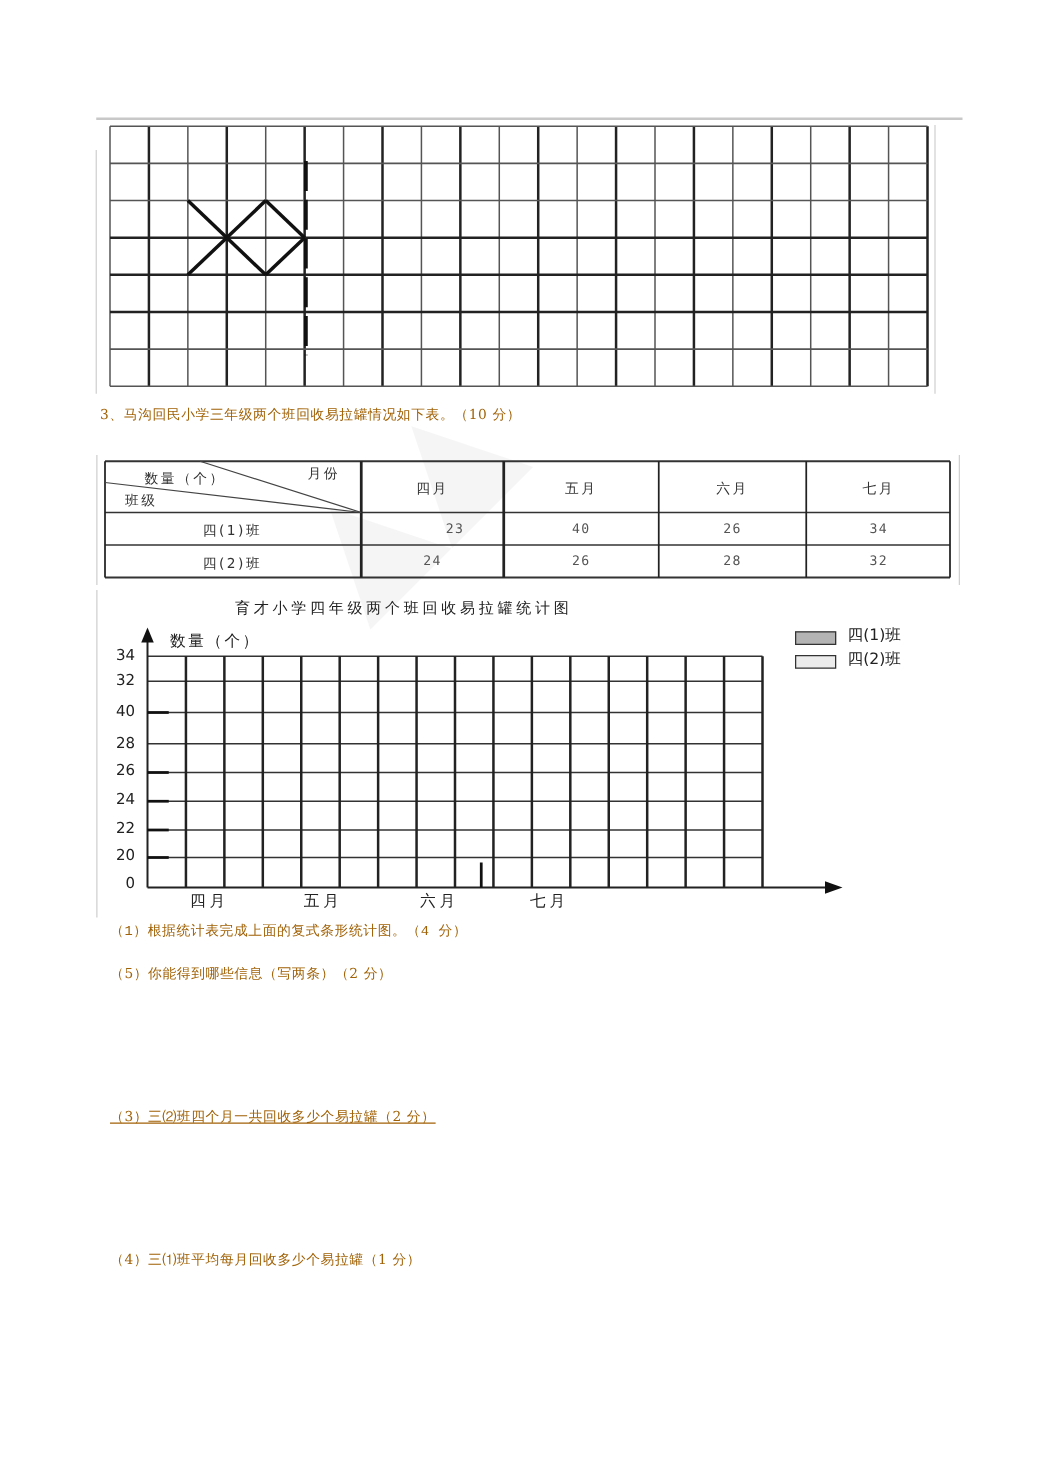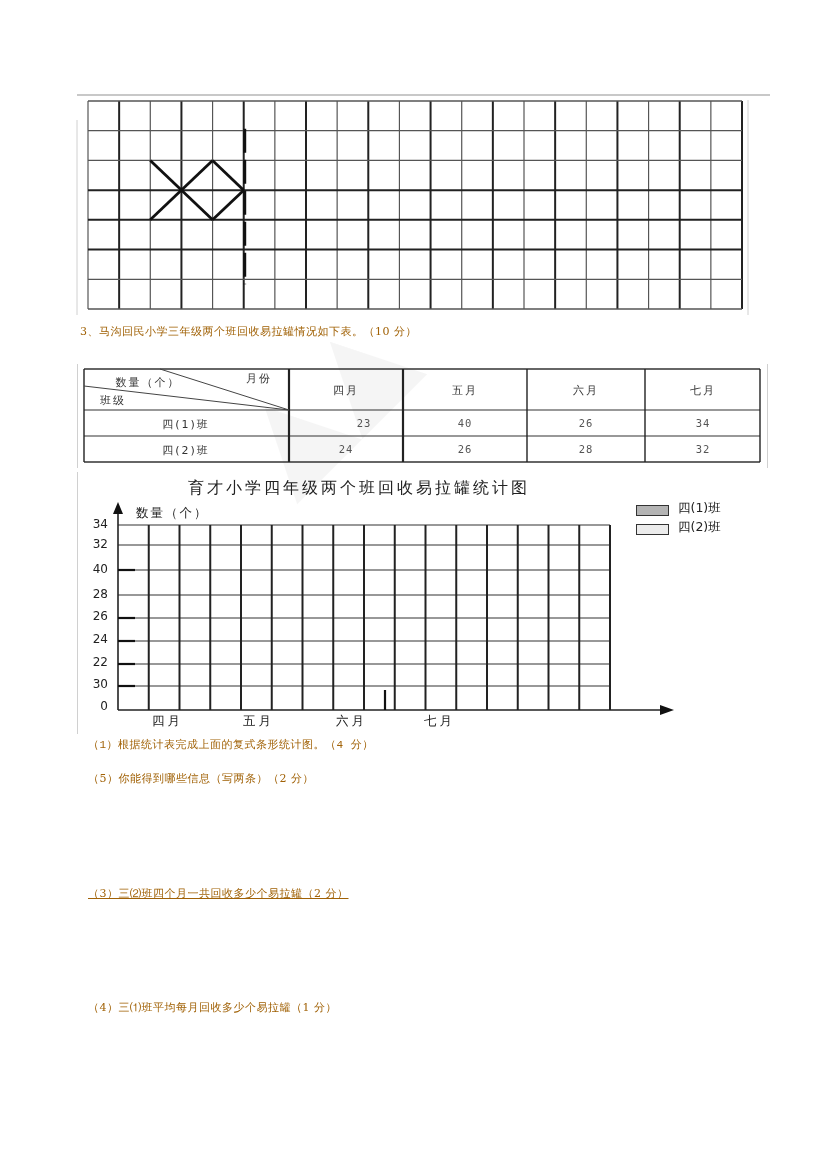--- a/index.html
+++ b/index.html
@@ -6,21 +6,21 @@
   body { width:830px; height:1174px; position:relative; overflow:hidden;
          font-family:"DejaVu Serif", "Liberation Serif", serif; color:#1a1a1a; }
   .page-rule { position:absolute; left:77px; top:94px; width:693px; height:2px; background:#c8c8c8; }
   .side-rule { position:absolute; width:1px; background:#d0d0d0; }
   svg { position:absolute; overflow:visible; }
   .q-text { position:absolute; font-size:11px; white-space:nowrap; letter-spacing:0.5px; color:#a16207; }
   .tbl-text { position:absolute; font-family:"DejaVu Sans", sans-serif; font-size:11px; color:#333;
               text-align:center; transform:translateX(-50%); white-space:nowrap; letter-spacing:2px; }
   .tbl-num { position:absolute; font-family:"DejaVu Sans Mono", monospace; font-size:10.5px; color:#555;
              transform:translateX(-50%); letter-spacing:1px; }
-  .chart-title { position:absolute; font-family:"DejaVu Sans", sans-serif; font-size:16px; color:#222;
+  .chart-title { position:absolute; font-family:"DejaVu Sans", sans-serif; font-size:12px; color:#222;
                  letter-spacing:3px; white-space:nowrap; }
   .ytick { position:absolute; font-family:"DejaVu Sans", sans-serif; font-size:12px; color:#222;
            width:30px; text-align:right; }
   .xtick { position:absolute; font-family:"DejaVu Sans", sans-serif; font-size:12.5px; color:#222;
            letter-spacing:3px; white-space:nowrap; }
   .legend-swatch { position:absolute; width:31px; height:9px; border:1.5px solid #333; }
   .legend-label { position:absolute; font-family:"DejaVu Sans", sans-serif; font-size:12.5px; color:#222; white-space:nowrap; }
   .ylabel { position:absolute; font-family:"DejaVu Sans", sans-serif; font-size:12.5px; color:#222; letter-spacing:2px; white-space:nowrap; }
   .watermark { position:absolute; color:rgba(200,200,200,0.18); font-family:"DejaVu Sans", sans-serif;
                font-weight:bold; font-size:120px; transform:rotate(-45deg); white-space:nowrap; pointer-events:none; }
@@ -159,21 +159,21 @@
     <line x1="385" y1="690" x2="385" y2="710" stroke="#111" stroke-width="2.2"></line>
   </svg>
 
 <div class="ytick" style="left:78px; top:517px;">34</div>
 <div class="ytick" style="left:78px; top:537px;">32</div>
 <div class="ytick" style="left:78px; top:562px;">40</div>
 <div class="ytick" style="left:78px; top:587px;">28</div>
 <div class="ytick" style="left:78px; top:609px;">26</div>
 <div class="ytick" style="left:78px; top:632px;">24</div>
 <div class="ytick" style="left:78px; top:655px;text-align:right;">22</div>
-<div class="ytick" style="left:78px; top:677px;">30</div>
+<div class="ytick" style="left:78px; top:677px;">20</div>
 <div class="ytick" style="left:78px; top:699px;">0</div>
 
 <div class="xtick" style="left:152px; top:713px;">四月</div>
 <div class="xtick" style="left:243px; top:713px;">五月</div>
 <div class="xtick" style="left:336px; top:713px;">六月</div>
 <div class="xtick" style="left:424px; top:713px;">七月</div>
 
 <div class="q-text" style="left:88px; top:737px;font-family:Liberation Mono, monospace;">（1）根据统计表完成上面的复式条形统计图。（4 分）</div>
 <div class="q-text" style="left:88px; top:771px;">（5）你能得到哪些信息（写两条）（2 分）</div>
 <div class="q-text" style="left:88px; top:886px;text-decoration:underline;">（3）三⑵班四个月一共回收多少个易拉罐（2 分）</div>

